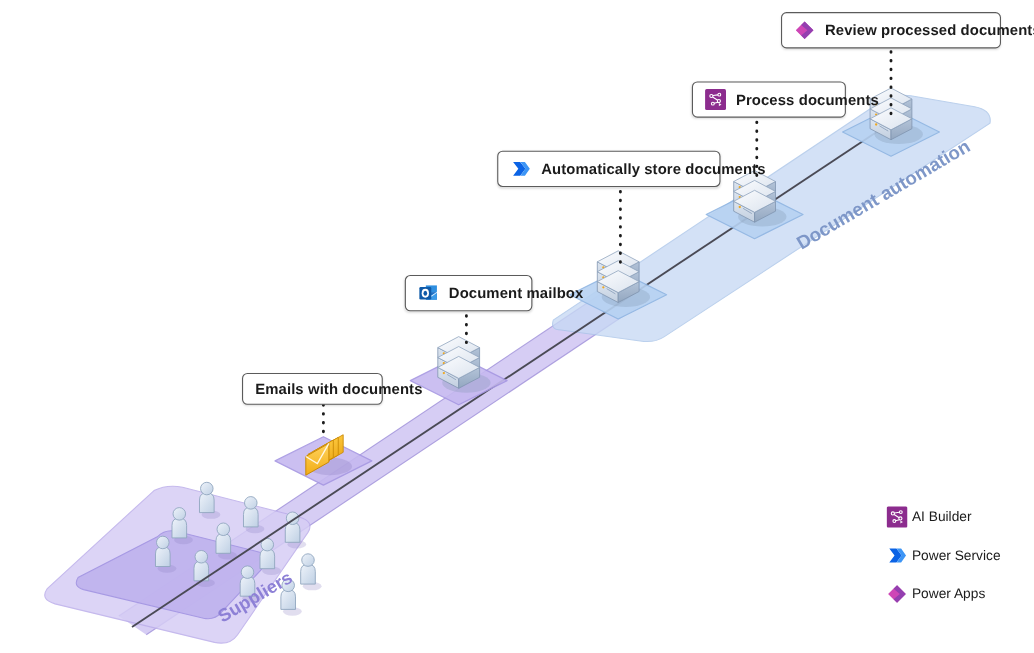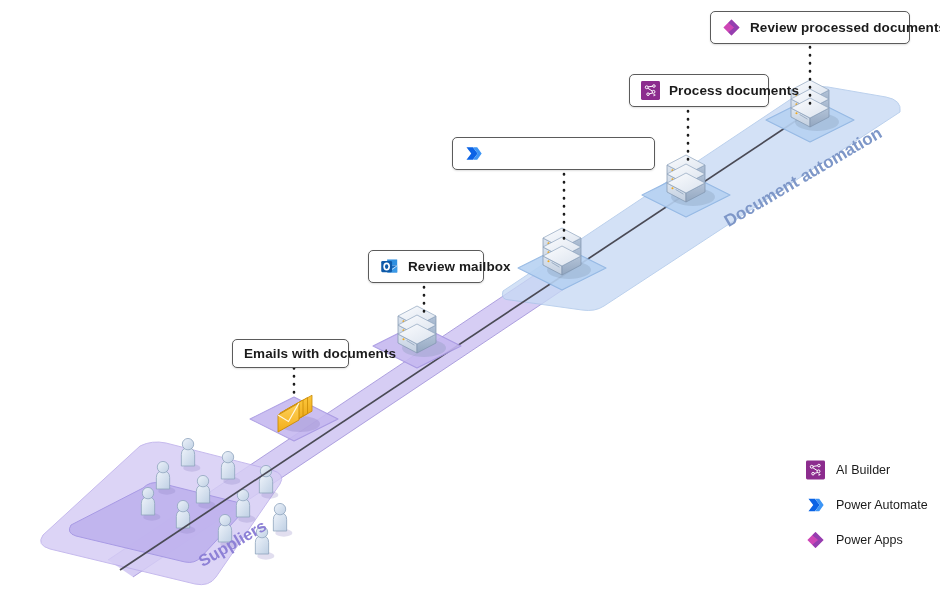--- a/index.html
+++ b/index.html
@@ -11,21 +11,21 @@
   
   .callout{position:absolute;display:flex;align-items:center;gap:9px;
            background:#fff;border:1px solid #5b5b5b;border-radius:5px;
            padding:6px 11px;box-sizing:border-box;white-space:nowrap;
            box-shadow:0 1px 2px rgba(0,0,0,.13);}
   .callout .ctext{font-size:13.5px;font-weight:700;color:#1b1b1b;letter-spacing:.1px;}
   .ico{width:19px;height:19px;flex:0 0 19px;display:block;}
 
   
   #legend{position:absolute;left:806px;top:452px;width:134px;}
-  .lrow{display:flex;align-items:center;gap:11px;height:35px;}
+  .lrow{display:flex;align-items:center;gap:4px;height:35px;}
   .lrow .ltext{font-size:12.5px;color:#1b1b1b;font-weight:400;}
 
   
   .rotcap{position:absolute;font-weight:700;white-space:nowrap;
           transform-origin:0 50%;}
   #cap-doc{left:726px;top:213px;font-size:17px;color:#7e97c8;
            transform:rotate(-30.5deg);}
   #cap-sup{left:200px;top:553px;font-size:16.5px;color:#8d80d6;
            transform:rotate(-30.5deg);}
 </style>
@@ -283,34 +283,35 @@
         </g>
         <path d="M13.2 13.3 l2.5 1.5 -2.5 1.5 z" fill="#fff" opacity=".9"></path>
       </svg>
         <span class="ctext">Process documents</span>
       </div>
       <div class="callout" style="left: 452px; top: 137px; width: 203px;">
         <svg class="ico" style="width:19px;height:19px" viewBox="0 0 20 20">
         <path d="M2.6 3.4 L9.4 3.4 L14.4 10 L9.4 16.6 L2.6 16.6 L7.6 10 Z" fill="#0B63E5"></path>
         <path d="M9.6 3.4 L13.9 3.4 L18.6 10 L13.9 16.6 L9.6 16.6 L14.3 10 Z" fill="#3D95F5"></path>
       </svg>
+        <span class="ctext">Automatically store documents</span>
       </div>
       <div class="callout" style="left: 368px; top: 250px; width: 116px;">
         <svg class="ico" style="width:19px;height:19px" viewBox="0 0 20 20">
         <rect x="7.5" y="2.6" width="10.6" height="6.4" fill="#2f8fe0"></rect>
         <rect x="7.5" y="9" width="10.6" height="7.2" fill="#1d6fc4"></rect>
         <path d="M8 9 L12.9 12.4 L18.1 9 L18.1 16.2 L8 16.2 Z" fill="#3a9ae8"></path>
         <path d="M7.6 8.6 L12.9 12.3 L18.2 8.6 L18.2 9.6 L12.9 13.4 L7.6 9.6 Z" fill="#d6ecff"></path>
         <rect x="1.3" y="4.2" width="11.4" height="11.8" rx="1.2" fill="#0f5aa8"></rect>
         <ellipse cx="7" cy="10.1" rx="3.5" ry="4.2" fill="#fff"></ellipse>
         <ellipse cx="7" cy="10.1" rx="1.75" ry="2.4" fill="#0f5aa8"></ellipse>
       </svg>
-        <span class="ctext">Review mailbox</span>
-      </div>
-      <div class="callout" style="left: 232px; top: 339px; width: 117px;">
+        <span class="ctext">Document mailbox</span>
+      </div>
+      <div class="callout" style="left: 220px; top: 339px; width: 128px;">
         <span class="ctext">Emails with documents</span>
       </div>
     </div>
 
   <div class="rotcap" id="cap-doc">Document automation</div>
   <div class="rotcap" id="cap-sup">Suppliers</div>
 
   <div id="legend">
       <div class="lrow">
         <svg class="ico" style="width:20px;height:20px" viewBox="0 0 20 20">
@@ -324,21 +325,21 @@
         </g>
         <path d="M13.2 13.3 l2.5 1.5 -2.5 1.5 z" fill="#fff" opacity=".9"></path>
       </svg>
         <span class="ltext">AI Builder</span>
       </div>
       <div class="lrow">
         <svg class="ico" style="width:20px;height:20px" viewBox="0 0 20 20">
         <path d="M2.6 3.4 L9.4 3.4 L14.4 10 L9.4 16.6 L2.6 16.6 L7.6 10 Z" fill="#0B63E5"></path>
         <path d="M9.6 3.4 L13.9 3.4 L18.6 10 L13.9 16.6 L9.6 16.6 L14.3 10 Z" fill="#3D95F5"></path>
       </svg>
-        <span class="ltext">Power Automate</span>
+        <span class="ltext">Power Service</span>
       </div>
       <div class="lrow">
         <svg class="ico" style="width:20px;height:20px" viewBox="0 0 20 20">
         <path d="M10 1.6 L18.4 10 L10 18.4 L1.6 10 Z" fill="#C93DAE"></path>
         <path d="M10 1.6 L18.4 10 L10 18.4 L6.6 15 L12.6 10 L6.6 5 Z" fill="#8B3FB0" opacity=".85"></path>
         <path d="M10 1.6 L6.6 5 L12.6 10 L6.6 15 L10 18.4 L1.6 10 Z" fill="#D14FBE" opacity=".55"></path>
       </svg>
         <span class="ltext">Power Apps</span>
       </div>
     </div>

